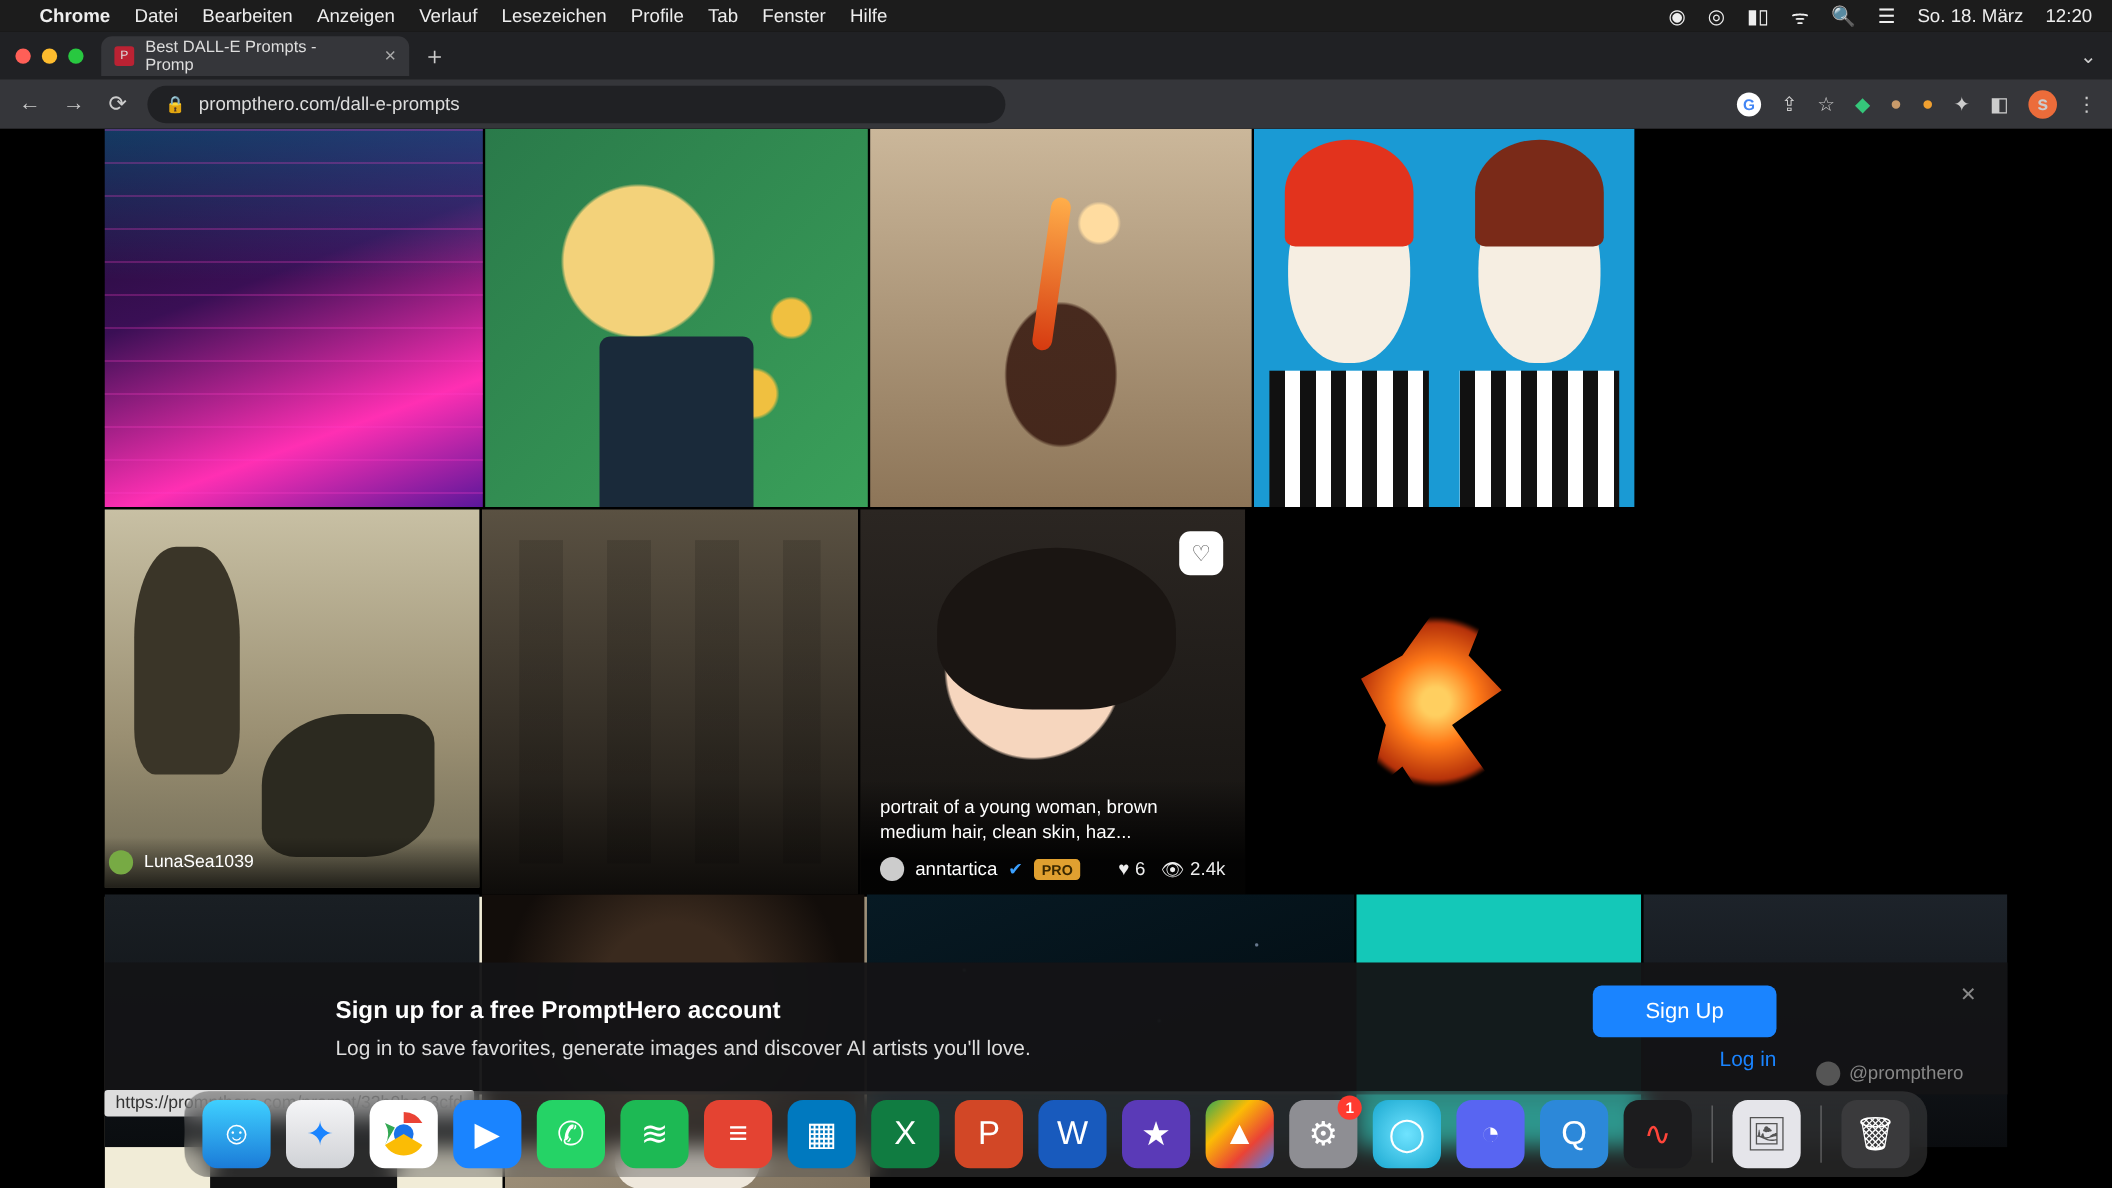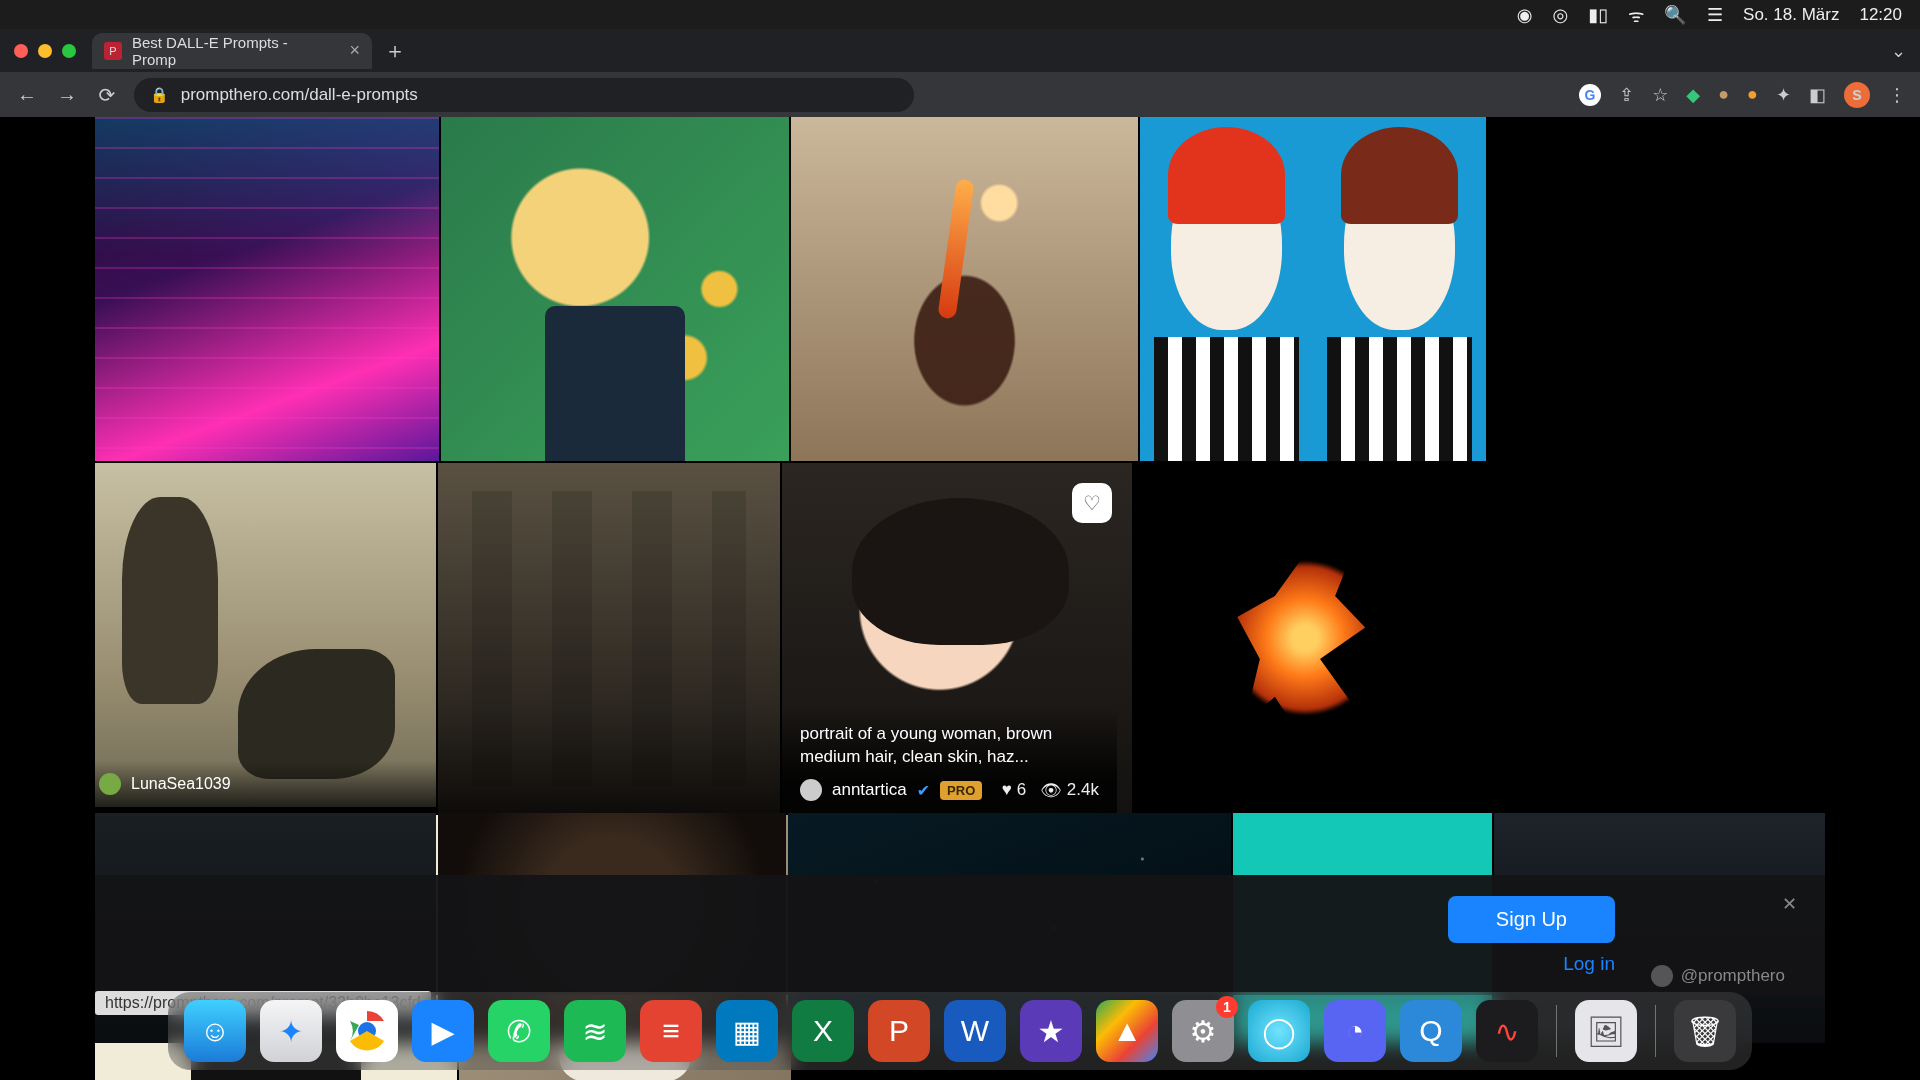--- a/index.html
+++ b/index.html
@@ -52,21 +52,21 @@
     .c2-w1 { width: 342px; }
     .c2-w2 { width: 350px; }
     .c2-w3 { width: 342px; }
     .c2-w4 { width: 362px; }
     .c2-w5 { width: 332px; }
 
     .overlay-bottom { position:absolute; left:0; right:0; bottom:0; padding:12px 4px; background: linear-gradient(180deg, rgba(0,0,0,0) 0%, rgba(0,0,0,0.7) 100%); color:#fff; display:flex; align-items:center; gap:10px; font-size:16px; }
     .overlay-user .uavatar { width:22px; height:22px; border-radius:50%; background:#7a4; }
     .heart-btn { position:absolute; top:20px; right:20px; width:40px; height:40px; background:#fff; border-radius:10px; display:flex; align-items:center; justify-content:center; color:#555; font-size:20px; }
 
-    .hover-meta { position:absolute; left:0; right:15px; bottom:0; padding:14px 18px 12px; background: linear-gradient(180deg, rgba(0,0,0,0) 0%, rgba(0,0,0,0.85) 70%); }
+    .hover-meta { position:absolute; left:0; right:0; bottom:0; padding:14px 18px 12px; background: linear-gradient(180deg, rgba(0,0,0,0) 0%, rgba(0,0,0,0.85) 70%); }
     .hover-meta .desc { font-size:17px; color:#fff; line-height:1.35; margin-bottom:10px; }
     .hover-meta .row { display:flex; align-items:center; gap:10px; font-size:17px; }
     .hover-meta .uavatar { width:22px; height:22px; border-radius:50%; background:#ccc; }
     .hover-meta .uname { color:#fff; }
     .hover-meta .badge-pro { background:#e0a030; color:#3a2800; font-size:13px; font-weight:700; padding:2px 7px; border-radius:4px; }
     .hover-meta .check { color:#3ba0ff; font-size:16px; }
     .hover-meta .stats { margin-left:auto; display:flex; gap:14px; color:#eee; }
     .hover-meta .stats span { display:flex; align-items:center; gap:5px; }
 
     
@@ -146,20 +146,32 @@
        radial-gradient(circle at 60% 50%, rgba(200,220,255,0.5) 0 1px, transparent 2px),
        radial-gradient(circle at 80% 20%, rgba(200,220,255,0.5) 0 1px, transparent 2px); }
     .art-teal { background:#14c8b8; }
     .art-dark4 { background:linear-gradient(180deg,#1d232a,#0a0c0f); }
   </style>
 </head>
 <body>
 
 <div class="menubar">
   <span class="apple"></span>
+  <div class="mleft">
+    <span>Chrome</span>
+    <span>Datei</span>
+    <span>Bearbeiten</span>
+    <span>Anzeigen</span>
+    <span>Verlauf</span>
+    <span>Lesezeichen</span>
+    <span>Profile</span>
+    <span>Tab</span>
+    <span>Fenster</span>
+    <span>Hilfe</span>
+  </div>
   <div class="mright">
     <span class="ic">◉</span>
     <span class="ic">◎</span>
     <span class="ic">▮▯</span>
     <span class="ic">ᯤ</span>
     <span class="ic">🔍</span>
     <span class="ic">☰</span>
     <span class="clock">So. 18. März</span>
     <span class="clock">12:20</span>
   </div>
@@ -288,20 +300,24 @@
     <div class="card" style="width:260px">
         <div class="art art-teal"></div>
       </div>
     <div class="card c2-w5">
         <div class="art art-dark4"></div>
       </div>
   </div>
 </div>
 
 <div class="banner">
+  <div class="txt">
+    <h2>Sign up for a free PromptHero account</h2>
+    <p>Log in to save favorites, generate images and discover AI artists you'll love.</p>
+  </div>
   <div class="actions">
     <button class="btn-signup">Sign Up</button>
     <a class="link-login">Log in</a>
   </div>
   <span class="x">✕</span>
   <div class="handle">
     <div class="hav"></div>
     <span>@prompthero</span>
   </div>
 </div>

